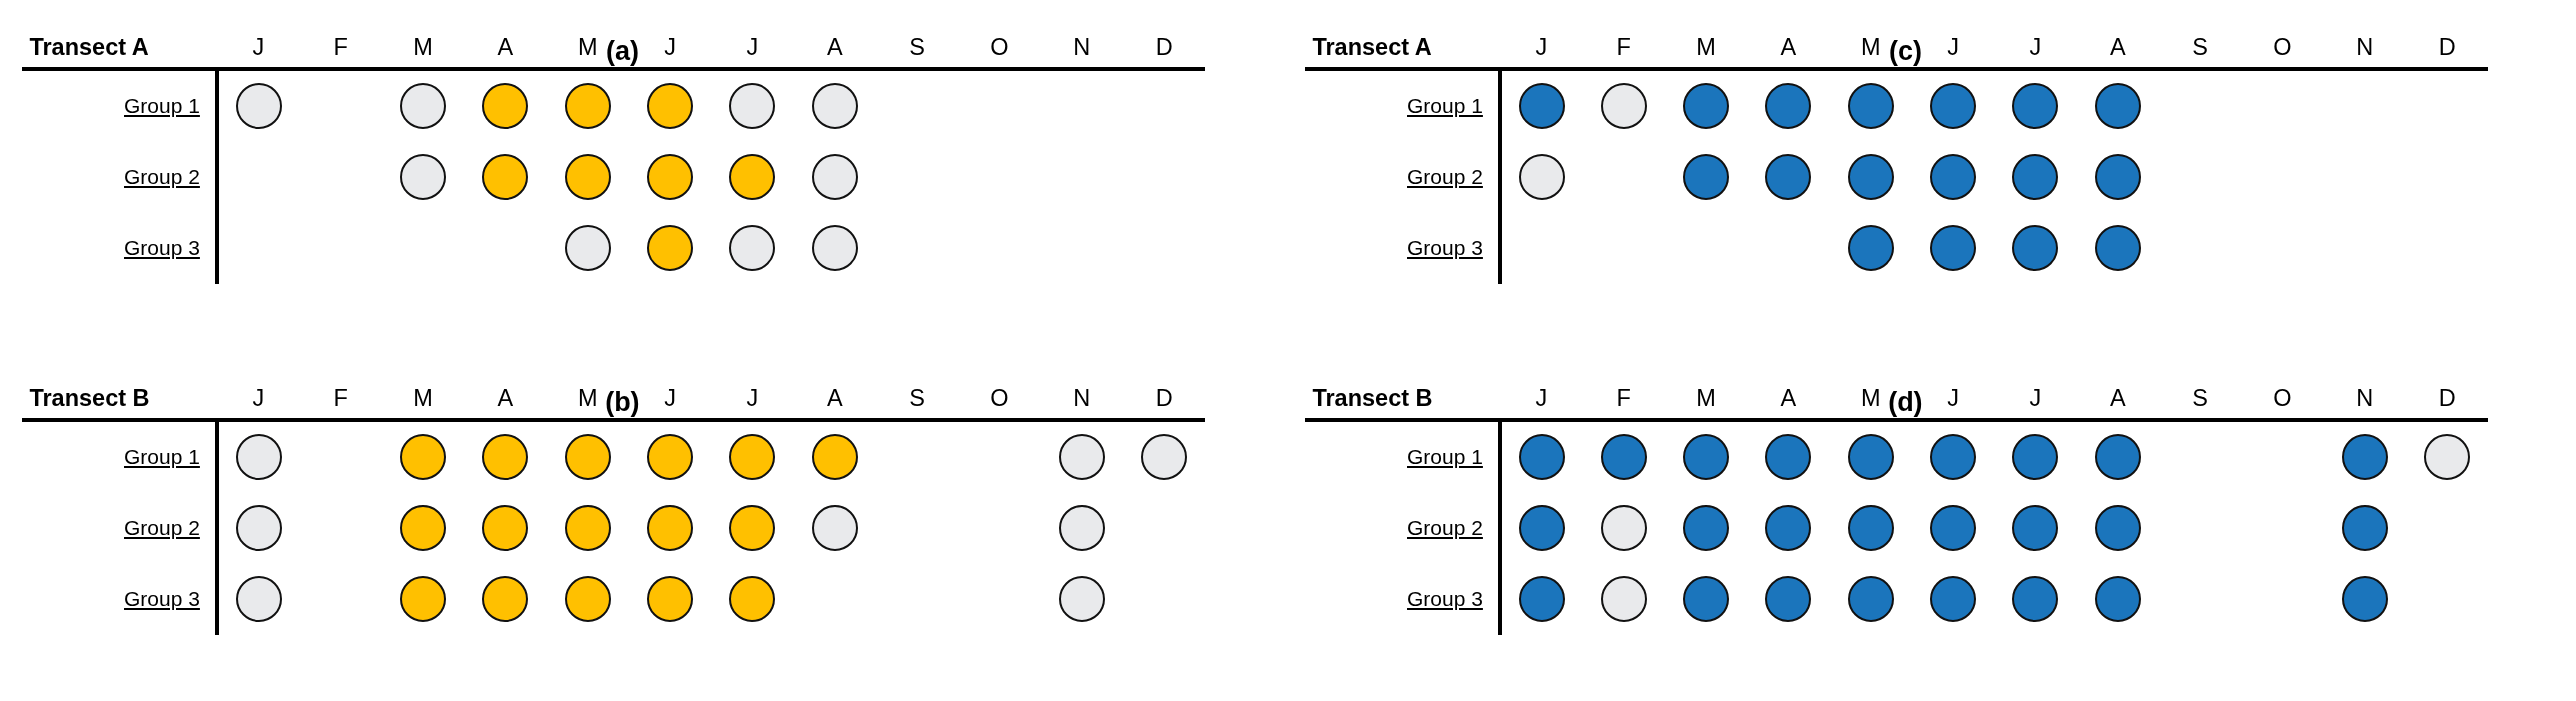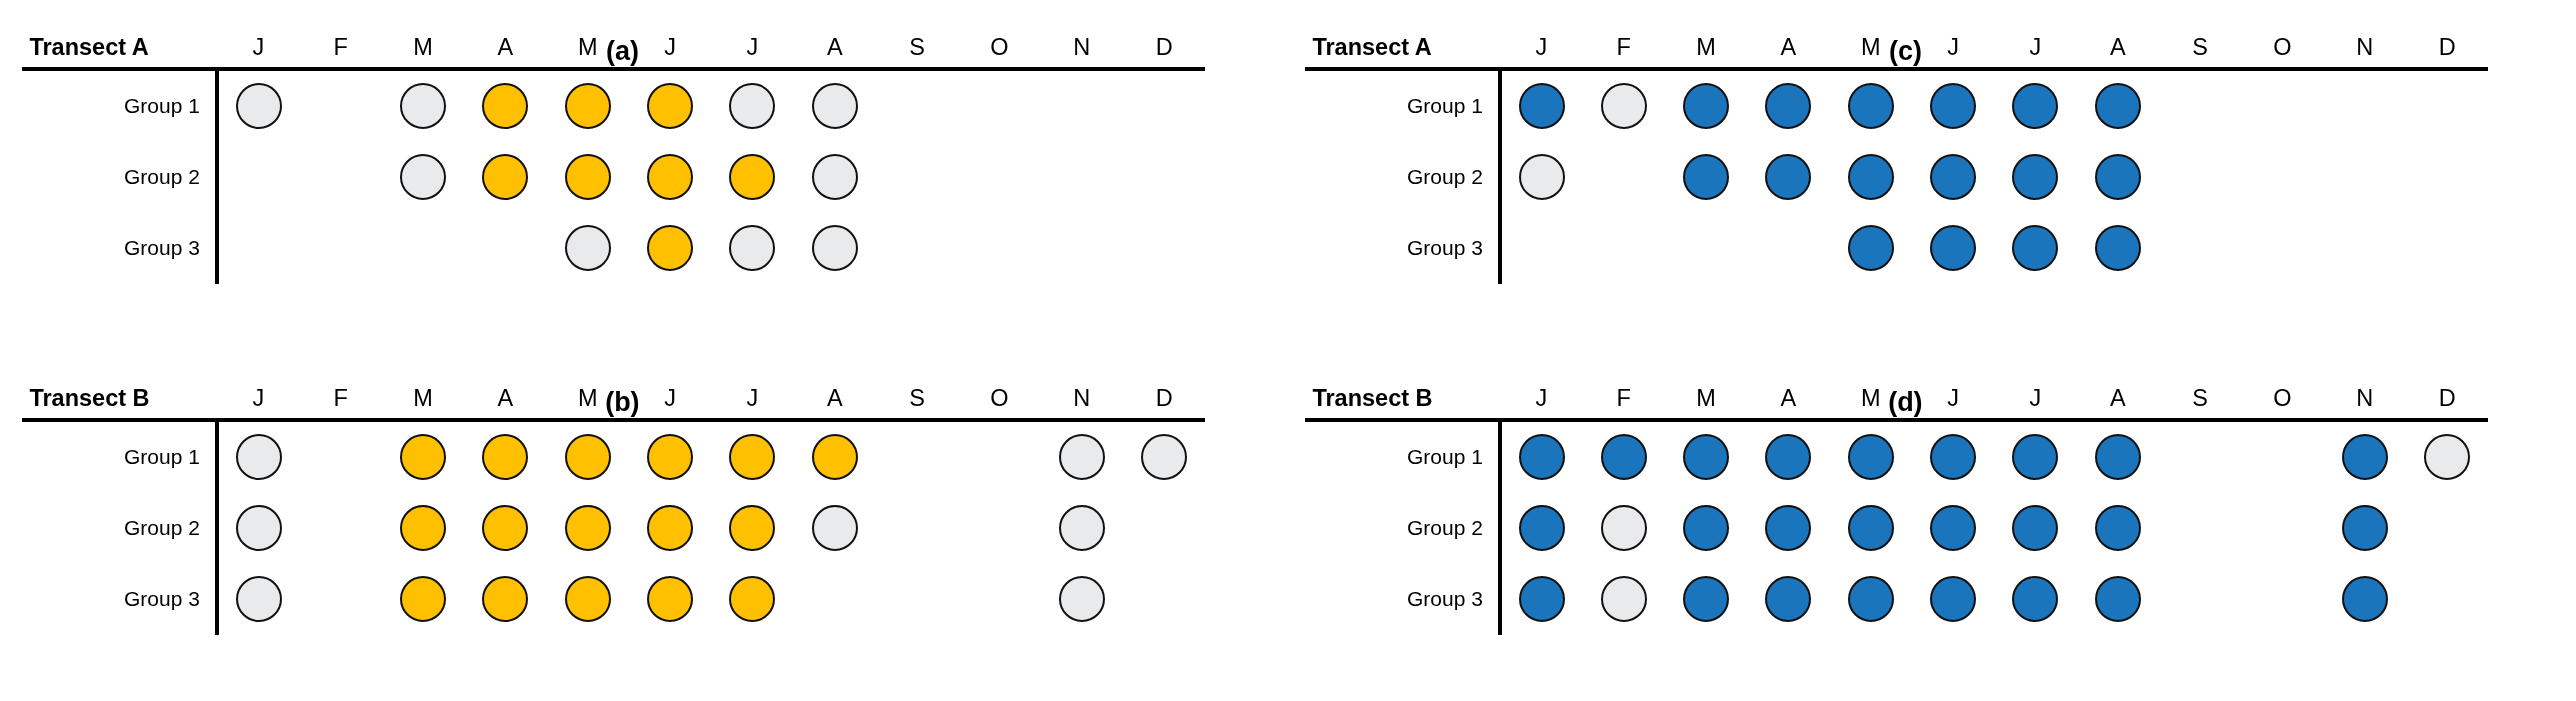--- a/index.html
+++ b/index.html
@@ -60,20 +60,21 @@
     margin-top:20px;
   }
 
   td.rowlabel{
     font-size:21px;
     text-align:right;
     padding-right:15.3px;
     white-space:nowrap;
     height:69px;
     vertical-align:middle;
+    text-decoration:underline;
   }
   td.cell{
     height:69px;
     text-align:center;
     vertical-align:middle;
     padding:0;
   }
   
   td.cell.first{
     border-left:4.1px solid #000;

